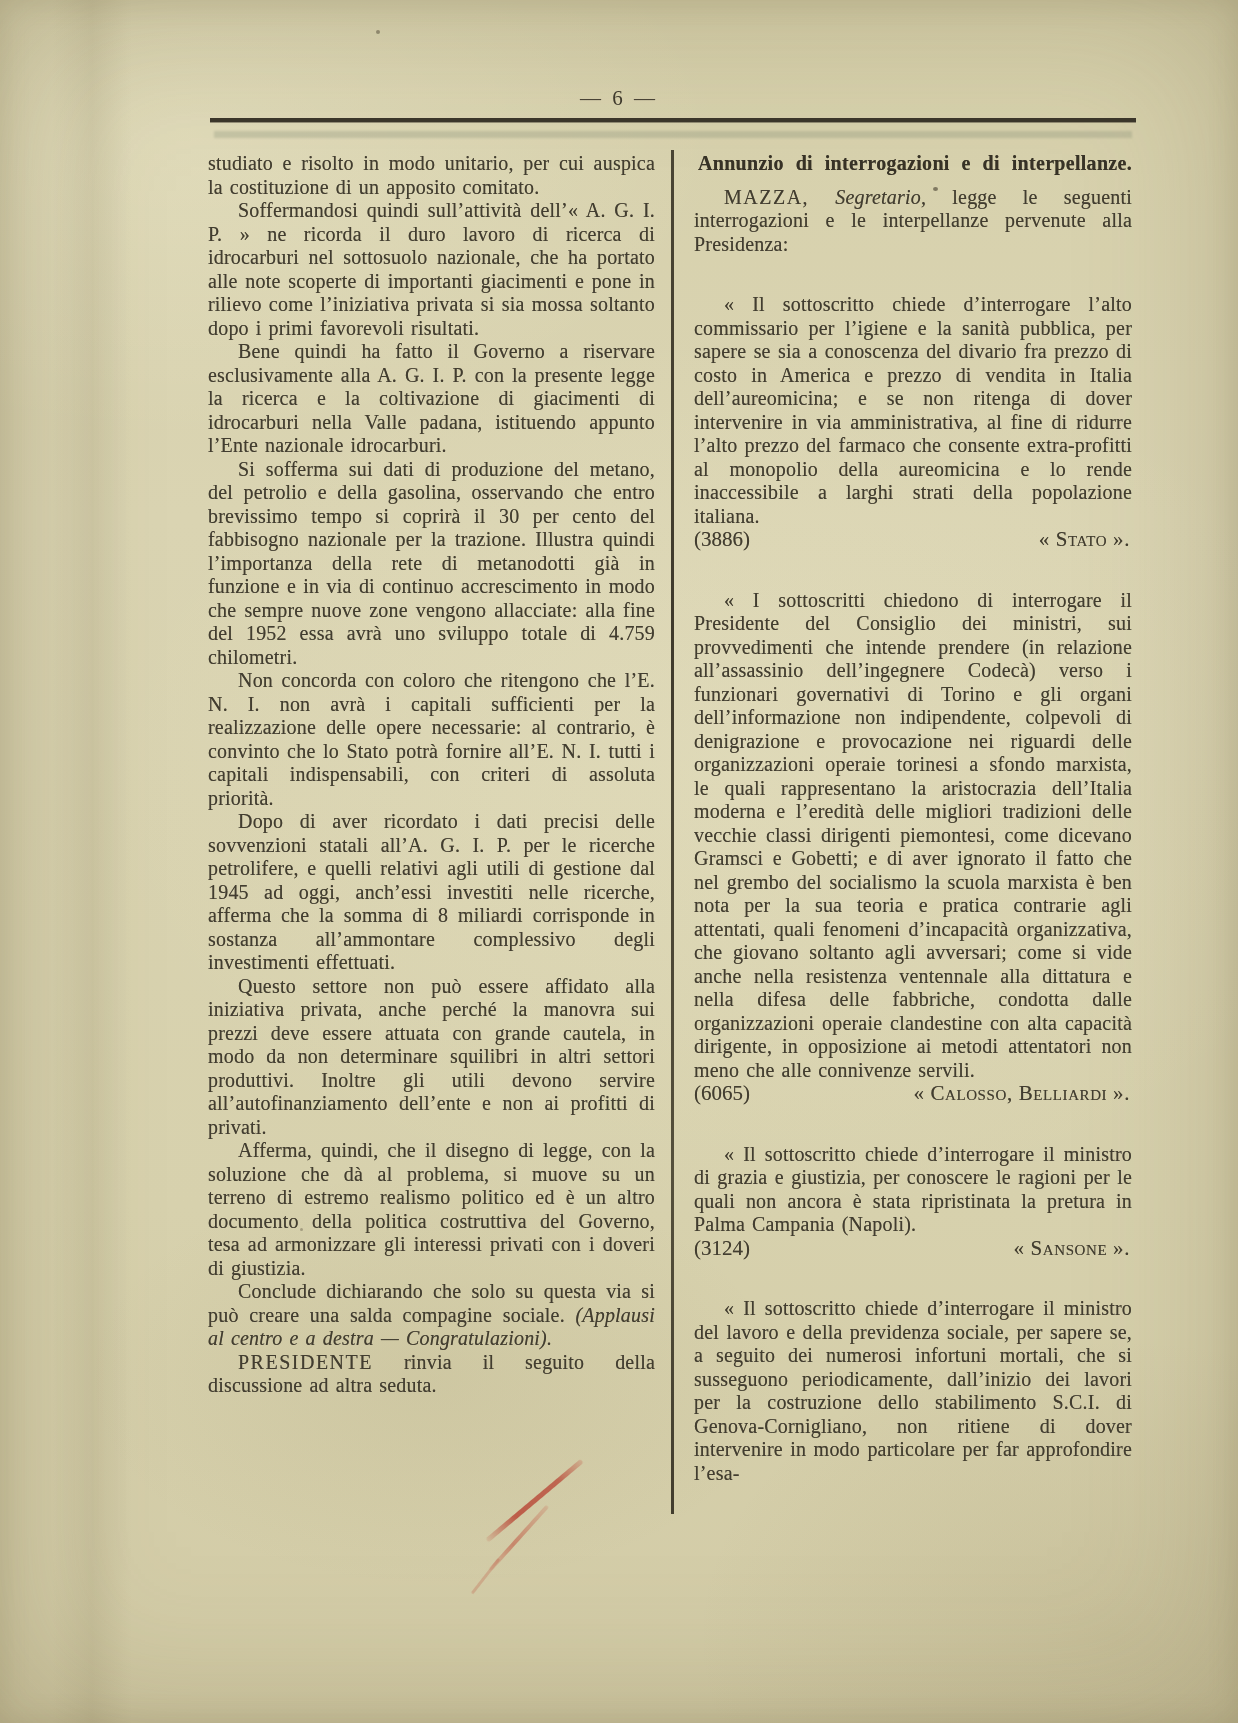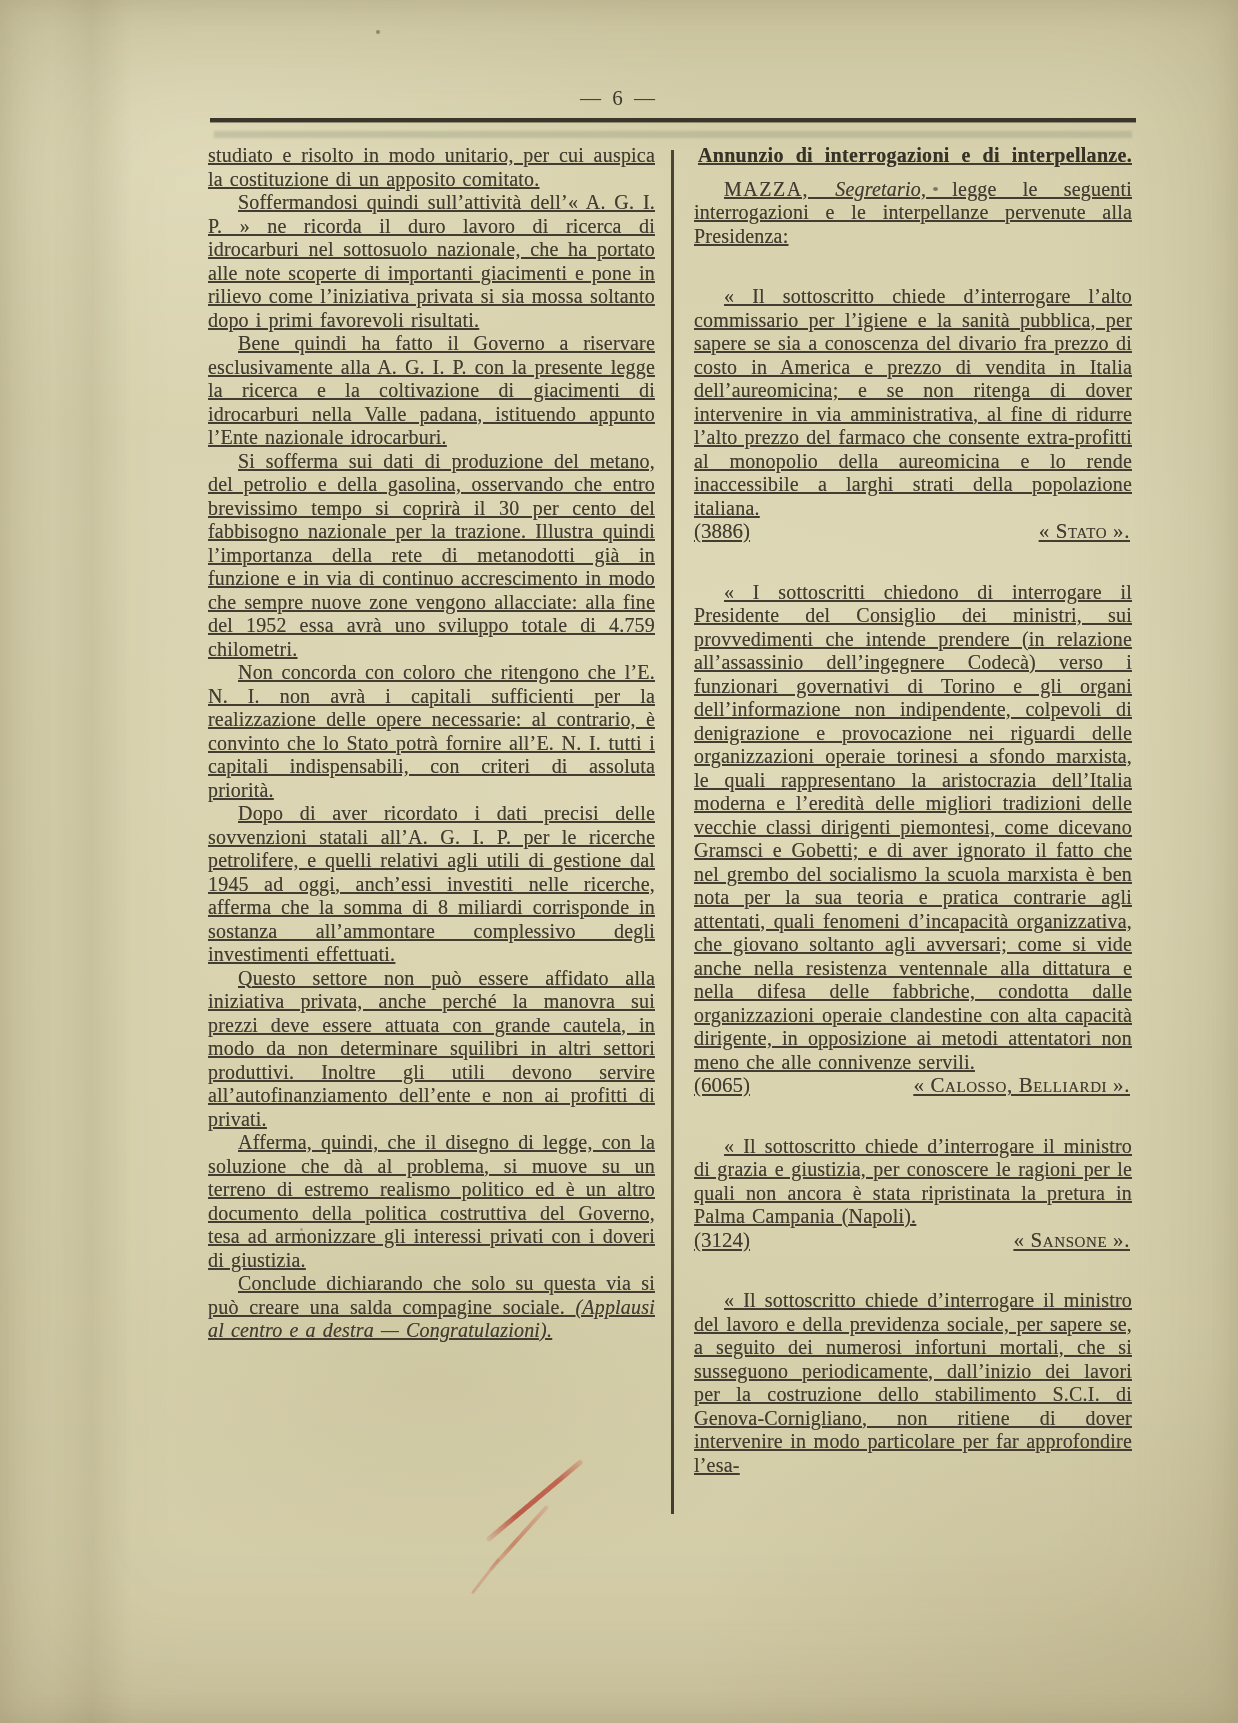--- a/index.html
+++ b/index.html
@@ -36,21 +36,21 @@
     box-shadow: 0 1px 0 rgba(59,54,42,0.45);
   }
   .header-rule-ghost {
     position: absolute; top: 131px; left: 214px; width: 918px; height: 7px;
     background: rgba(128,136,116,0.28); filter: blur(1.3px);
   }
   .column-divider {
     position: absolute; left: 671px; top: 150px; width: 3px; height: 1364px;
     background: linear-gradient(180deg, #4a4534, #3f3a2c 35%, #55503c 75%, #423d2e);
   }
-  .column { position: absolute; top: 144px; text-decoration: underline; }
+  .column { position: absolute; top: 152px; }
   .column::before {
     content: ""; position: absolute; inset: 0; z-index: -1;
     background: repeating-linear-gradient(180deg, rgba(125,133,108,0.09) 0 11px, transparent 11px 23.5px);
     filter: blur(1.4px); pointer-events: none;
   }
   .column-left  { left: 208px; width: 447px; }
   .column-right { left: 694px; width: 438px; }
   .para {
     margin: 0; font-size: 20px; line-height: 23.5px;
     text-align: justify; text-indent: 30px;
@@ -113,20 +113,24 @@
     <p class="para">Bene quindi ha fatto il Governo a riservare esclusivamente alla A. G. I. P. con la presente legge la ricerca e la coltivazione di giacimenti di idrocarburi nella Valle padana, istituendo appunto l’Ente nazionale idrocarburi.</p>
     <p class="para">Si sofferma sui dati di produzione del metano, del petrolio e della gasolina, osservando che entro brevissimo tempo si coprirà il 30 per cento del fabbisogno nazionale per la trazione. Illustra quindi l’importanza della rete di metanodotti già in funzione e in via di continuo accrescimento in modo che sempre nuove zone vengono allacciate: alla fine del 1952 essa avrà uno sviluppo totale di 4.759 chilometri.</p>
     <p class="para">Non concorda con coloro che ritengono che l’E. N. I. non avrà i capitali sufficienti per la realizzazione delle opere necessarie: al contrario, è convinto che lo Stato potrà fornire all’E. N. I. tutti i capitali indispensabili, con criteri di assoluta priorità.</p>
     <p class="para">Dopo di aver ricordato i dati precisi delle sovvenzioni statali all’A. G. I. P. per le ricerche petrolifere, e quelli relativi agli utili di gestione dal 1945 ad oggi, anch’essi investiti nelle ricerche, afferma che la somma di 8 miliardi corrisponde in sostanza all’ammontare complessivo degli investimenti effettuati.</p>
     <p class="para">Questo settore non può essere affidato alla iniziativa privata, anche perché la manovra sui prezzi deve essere attuata con grande cautela, in modo da non determinare squilibri in altri settori produttivi. Inoltre gli utili devono servire all’autofinanziamento dell’ente e non ai profitti di privati.</p>
     <p class="para">Afferma, quindi, che il disegno di legge, con la soluzione che dà al problema, si muove su un terreno di estremo realismo politico ed è un altro documento della politica costruttiva del Governo, tesa ad armonizzare gli interessi privati con i doveri di giustizia.</p>
     <p class="para">
       <span>Conclude dichiarando che solo su questa via si può creare una salda compagine sociale.</span>
       <em class="stage-direction">(Applausi al centro e a destra — Congratulazioni).</em>
     </p>
+    <p class="para">
+      <span class="speaker-name">PRESIDENTE</span>
+      <span>rinvia il seguito della discussione ad altra seduta.</span>
+    </p>
   </div>
 
   <div class="column column-right">
     <h2 class="section-heading">Annunzio di interrogazioni e di interpellanze.</h2>
     <p class="para">
       <span class="speaker-name">MAZZA,</span>
       <em class="stage-direction">Segretario,</em>
       <span>legge le seguenti interrogazioni e le interpellanze pervenute alla Presidenza:</span>
     </p>
 

